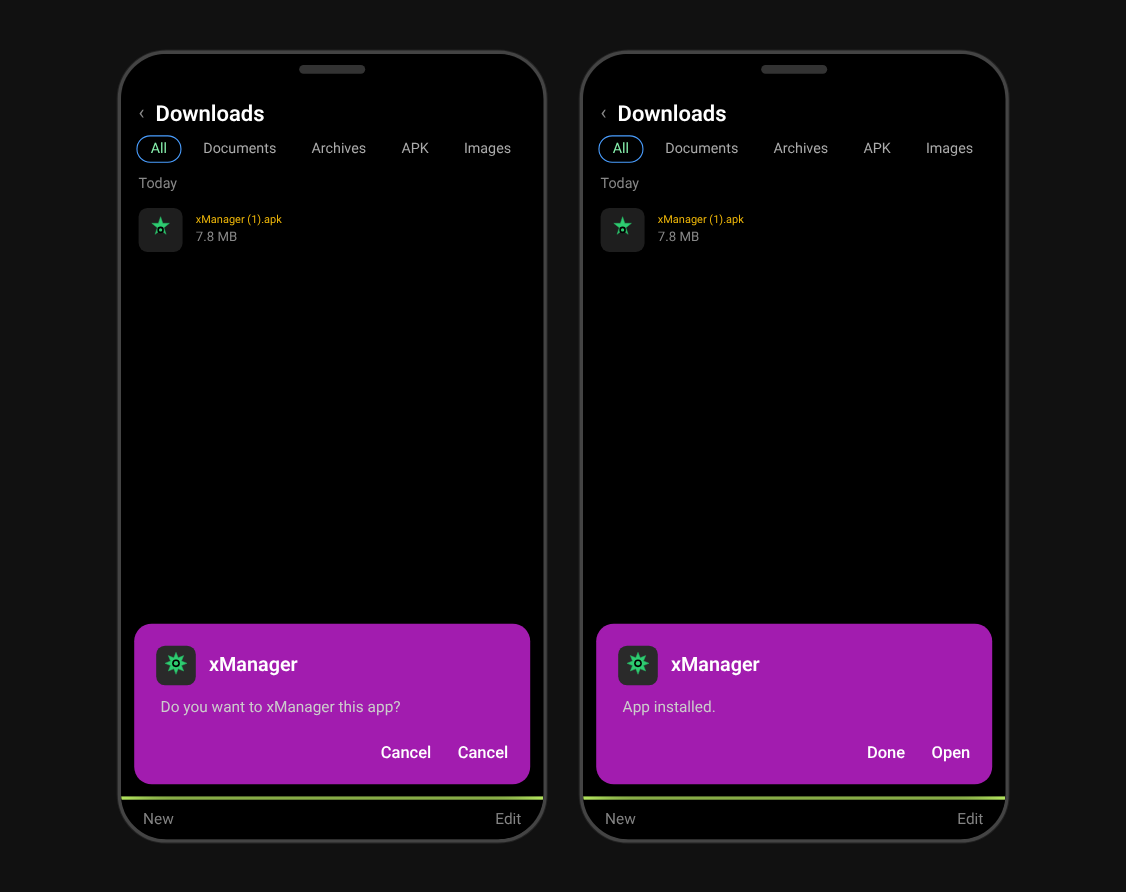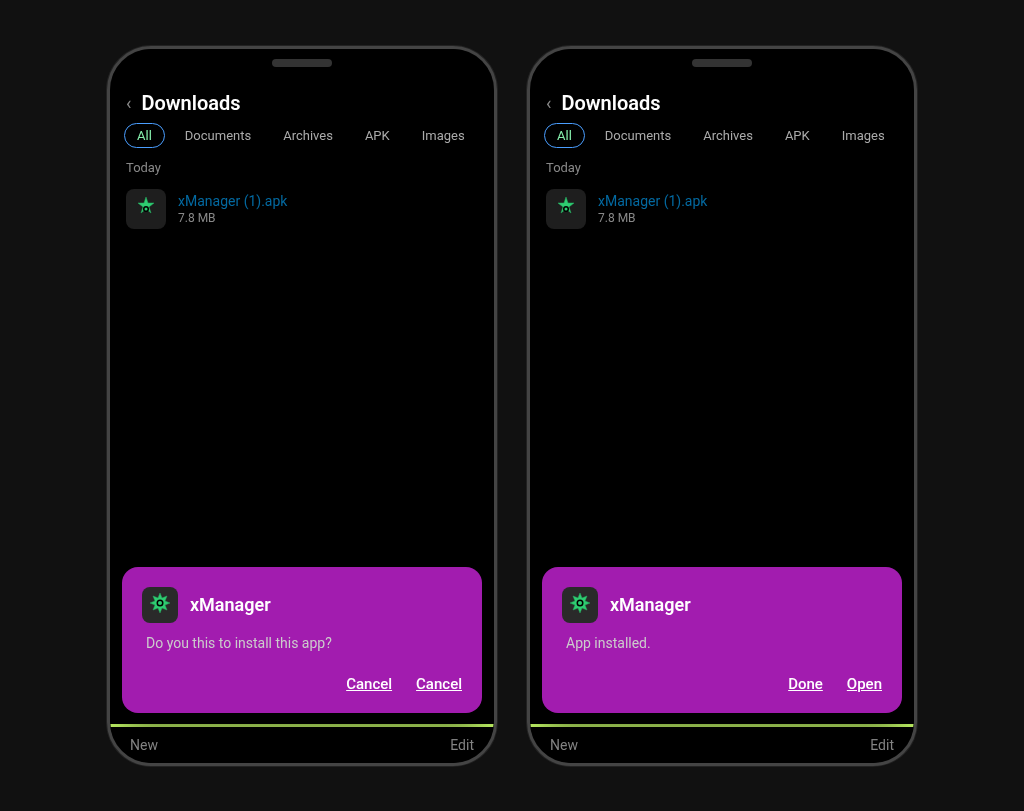--- a/index.html
+++ b/index.html
@@ -148,22 +148,22 @@
       width: 28px;
       height: 28px;
     }
 
     .file-info {
       display: flex;
       flex-direction: column;
     }
 
     .file-name {
-      color: #0369a1;
-      font-size: 14px;
+      color: #eab308;
+      font-size: 10px;
     }
 
     .file-size {
       color: #888;
       font-size: 12px;
       margin-top: 2px;
     }
 
     
     .bottom-bar {
@@ -228,21 +228,20 @@
       justify-content: flex-end;
       gap: 24px;
     }
 
     .dialog-btn {
       color: #fff;
       font-size: 15px;
       font-weight: 500;
       cursor: pointer;
       padding: 4px 0;
-      text-decoration: underline;
     }
 
     
     .gear-icon-svg {
       width: 26px;
       height: 26px;
     }
   </style>
 </head>
 <body>
@@ -288,21 +287,21 @@
           <div class="dialog-header">
             <div class="dialog-icon">
               <svg class="gear-icon-svg" viewBox="0 0 26 26">
                 <polygon points="13,1 15,6 20,4 18,9 23,11 18,13 20,18 15,16 13,21 11,16 6,18 8,13 3,11 8,9 6,4 11,6" fill="#2ecc71" stroke="#27ae60" stroke-width="0.5"></polygon>
                 <circle cx="13" cy="11" r="3.5" fill="#000"></circle>
                 <circle cx="13" cy="11" r="2" fill="#2ecc71"></circle>
               </svg>
             </div>
             <span class="dialog-title">xManager</span>
           </div>
-          <div class="dialog-body">Do you this to install this app?</div>
+          <div class="dialog-body">Do you want to xManager this app?</div>
           <div class="dialog-actions">
             <span class="dialog-btn">Cancel</span>
             <span class="dialog-btn">Cancel</span>
           </div>
         </div>
 
         <div style="flex:1"></div>
         <div class="bottom-bar">
           <span class="bottom-btn">New</span>
           <span class="bottom-btn">Edit</span>

